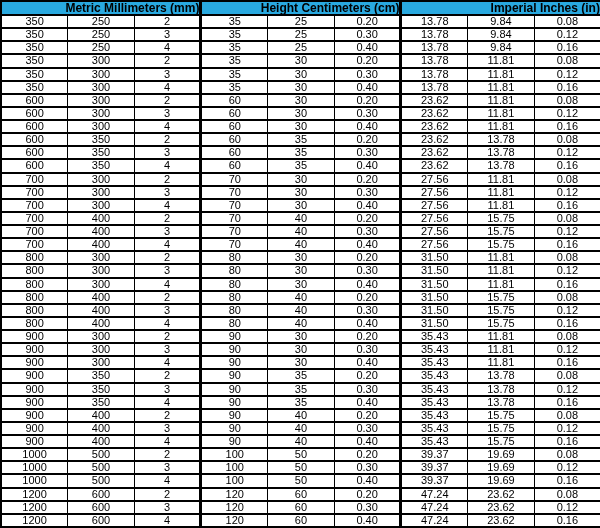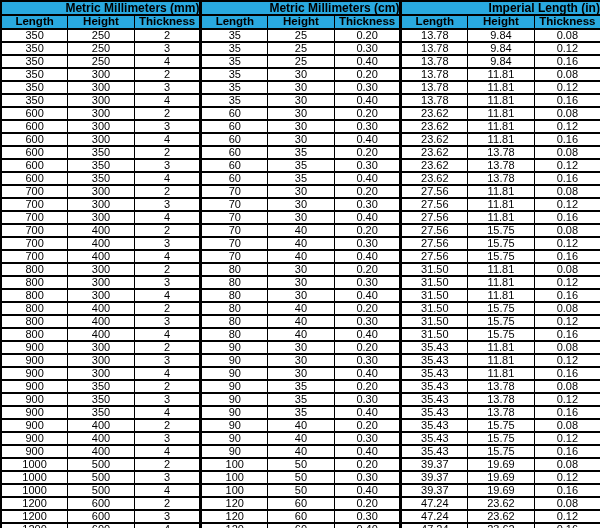--- a/index.html
+++ b/index.html
@@ -57,33 +57,22 @@
     <col style="width:66.67px">
       <col style="width:66.67px">
       <col style="width:66.66px">
     <col style="width:66.67px">
       <col style="width:66.67px">
       <col style="width:66.66px">
   </colgroup>
   <thead>
     <tr>
       <th colspan="3" class="title">Metric Millimeters (mm)</th>
-      <th colspan="3" class="title sec">Metric Millimeters (cm)</th>
-      <th colspan="3" class="title sec">Imperial Length (in)</th>
-    </tr>
-    <tr>
-      <th>Length</th>
-      <th>Height</th>
-      <th>Thickness</th>
-      <th class="sec">Length</th>
-      <th>Height</th>
-      <th>Thickness</th>
-      <th class="sec">Length</th>
-      <th>Height</th>
-      <th>Thickness</th>
+      <th colspan="3" class="title sec">Height Centimeters (cm)</th>
+      <th colspan="3" class="title sec">Imperial Inches (in)</th>
     </tr>
   </thead>
   <tbody>
       <tr>
         <td>350</td>
         <td>250</td>
         <td>2</td>
         <td class="sec">35</td>
         <td>25</td>
         <td>0.20</td>

